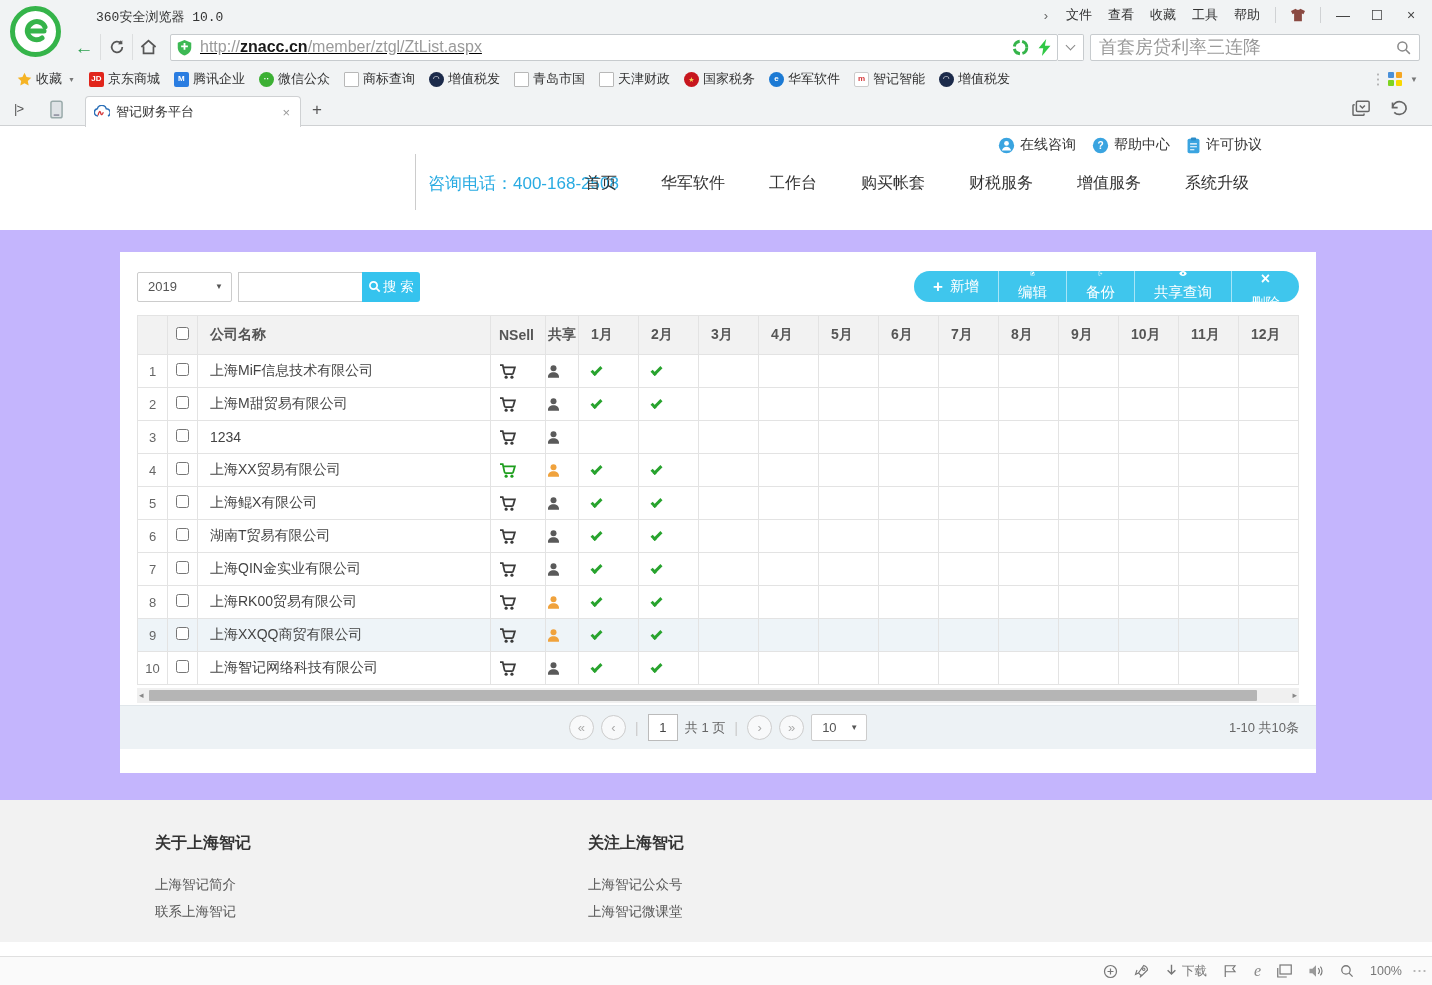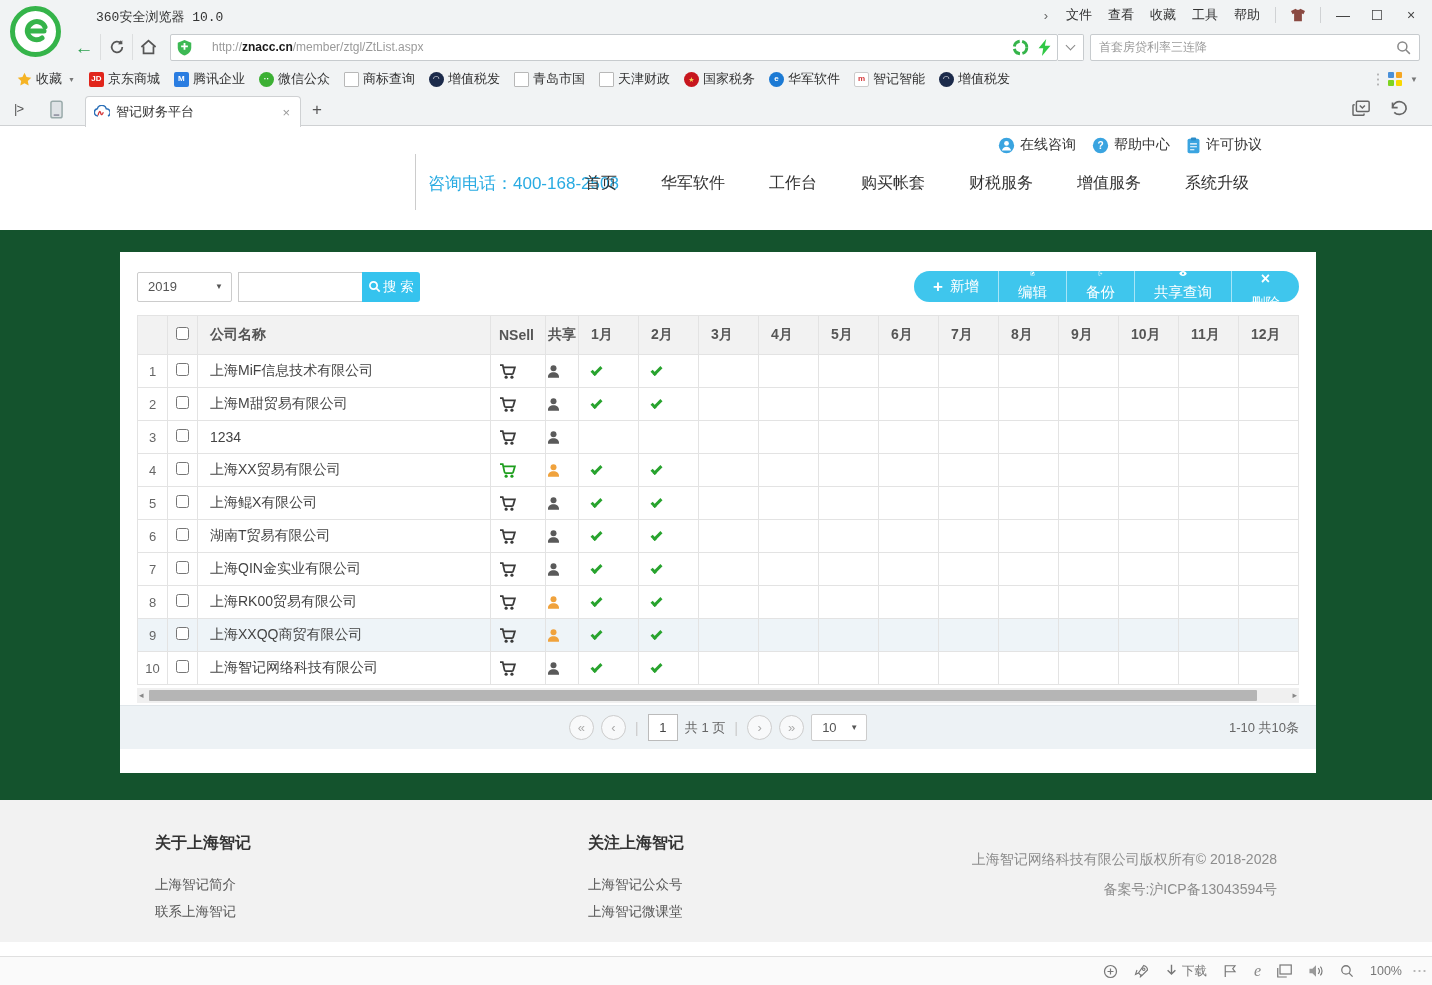--- a/index.html
+++ b/index.html
@@ -21,27 +21,27 @@
   #titlebar-right .collapse{color:#666;font-size:13px;padding:0 6px;}
   .tb-sep{width:1px;height:16px;background:#d0d2d4;margin:0 3px;}
   .win-btn{width:30px;height:24px;display:flex;align-items:center;justify-content:center;font-size:14px;color:#444;}
 
   #addrbar{position:absolute;top:30px;left:0;width:1432px;height:34px;background:var(--chrome-bg);display:flex;align-items:center;}
   #nav-btns{display:flex;align-items:center;margin-left:68px;}
   .nav-btn{width:32px;height:26px;display:flex;align-items:center;justify-content:center;}
   .nav-btn+.nav-btn{border-left:1px solid #dcdedf;}
   #back-arrow{color:#2ca04e;font-size:19px;font-weight:bold;line-height:1;}
   #url-field{display:flex;align-items:center;margin-left:6px;width:888px;height:27px;background:#fff;border:1px solid #c7cbce;border-radius:2px;padding:0 6px;}
-  #url-text{font-size:12px;margin-left:20px;flex:1;white-space:nowrap;overflow:hidden;}
+  #url-text{font-size:16px;margin-left:8px;flex:1;white-space:nowrap;overflow:hidden;text-decoration:underline;}
   #url-text .dim{color:#9a9a9a;} #url-text .host{color:#1a1a1a;font-weight:bold;}
   #url-right{display:flex;align-items:center;gap:9px;}
   #addr-drop{width:26px;height:27px;display:flex;align-items:center;justify-content:center;border:1px solid #c7cbce;border-left:none;background:#fff;border-radius:0 2px 2px 0;}
   .chev{width:7px;height:7px;border-right:1.6px solid #888;border-bottom:1.6px solid #888;transform:rotate(45deg);margin-top:-3px;}
   #search-field{display:flex;align-items:center;margin-left:6px;width:330px;height:27px;background:#fff;border:1px solid #c7cbce;border-radius:2px;padding:0 8px;}
-  #search-field input{flex:1;border:none;outline:none;font-size:12px;color:#be185d;background:transparent;}
+  #search-field input{flex:1;border:none;outline:none;font-size:18px;color:#be185d;background:transparent;}
   #search-field input::placeholder{color:#9a9a9a;opacity:1;}
 
   #bmbar{position:absolute;top:64px;left:0;width:1432px;height:30px;background:var(--chrome-bg);display:flex;align-items:center;padding-left:10px;}
   .bm{display:flex;align-items:center;gap:4px;font-size:13px;color:#333;padding:0 7px;height:22px;cursor:default;white-space:nowrap;}
   .bm-ic{width:15px;height:15px;display:flex;align-items:center;justify-content:center;flex:none;border-radius:2px;font-size:8px;font-weight:bold;line-height:1;color:#fff;}
   .bm-ic.circle{border-radius:50%;}
   .bm-ic.page{background:#fff;border:1px solid #b8b8b8;border-radius:1px;}
   .bm-arrow{font-size:7px;color:#777;margin-left:2px;}
   #bmbar-right{margin-left:auto;display:flex;align-items:center;gap:8px;padding-right:14px;}
   .grip-dots{width:4px;height:14px;background-image:radial-gradient(circle,#b5b5b5 1px,transparent 1.2px);background-size:4px 5px;}
@@ -62,21 +62,21 @@
   #site-logo{position:absolute;left:155px;top:16px;display:flex;align-items:center;gap:10px;}
   #logo-text .cn{font-size:27px;font-weight:bold;color:var(--blue);letter-spacing:9px;line-height:1.1;white-space:nowrap;}
   #logo-text .en{font-size:19px;font-weight:bold;color:var(--blue);letter-spacing:1px;word-spacing:8px;}
   #logo-divider{position:absolute;left:415px;top:28px;width:1px;height:56px;background:#ccc;}
   #consult-phone{position:absolute;left:428px;top:46px;font-size:17px;color:var(--lightblue);}
   #quick-links{position:absolute;right:170px;top:10px;display:flex;gap:16px;align-items:center;}
   .qlink{display:flex;align-items:center;gap:5px;font-size:14px;color:#333;cursor:pointer;}
   #main-nav{position:absolute;right:183px;top:47px;display:flex;gap:44px;justify-content:space-between;}
   #main-nav .nav-item{font-size:16px;color:#333;cursor:pointer;white-space:nowrap;}
 
-  #content-band{position:absolute;top:230px;left:0;width:1432px;height:570px;background:#14532d;}
+  #content-band{position:absolute;top:230px;left:0;width:1432px;height:570px;background:#c4b5fd;}
   #panel{position:absolute;top:22px;left:120px;width:1196px;height:521px;background:#fff;}
   #panel-toolbar{display:flex;align-items:center;margin:19px 17px 0;}
   .fake-select{position:relative;height:30px;border:1px solid #ccc;border-radius:2px;background:#fff;display:flex;align-items:center;padding:0 22px 0 10px;font-size:13px;color:#555;}
   .fake-select .arrow{position:absolute;right:8px;font-size:8px;color:#555;}
   #year-select{width:95px;margin-right:6px;}
   #filter-input{width:124px;height:30px;border:1px solid #ccc;border-right:none;padding:0 8px;font-size:13px;outline:none;}
   #search-btn{height:30px;width:58px;background:#35c3ee;color:#fff;border:none;border-radius:0 3px 3px 0;font-size:13.5px;display:flex;align-items:center;justify-content:center;gap:2px;cursor:pointer;}
   #action-group{margin-left:auto;display:flex;height:31px;border-radius:16px;overflow:hidden;}
   .action-btn{background:var(--accent);color:#fff;font-size:14.5px;border:none;padding:0 19px;display:flex;align-items:center;gap:7px;cursor:pointer;white-space:nowrap;}
   .action-btn+.action-btn{border-left:1px solid rgba(255,255,255,.55);flex-direction:column;}
@@ -761,24 +761,20 @@
           <div class="f-link">联系上海智记</div>
         </div>
     </div>
     <div id="f-col2" class="f-col">
       <div class="f-title">关注上海智记</div>
       <div id="f-col2-links">
           <div class="f-link">上海智记公众号</div>
           <div class="f-link">上海智记微课堂</div>
         </div>
     </div>
-    <div id="f-right">
-      <div>上海智记网络科技有限公司版权所有© 2018-2028</div>
-      <div>备案号:沪ICP备13043594号</div>
-    </div>
   </div>
 
   <div id="statusbar">
     <span class="sb-ic">
       <svg width="15" height="15" viewBox="0 0 20 20" fill="none" stroke="#777" stroke-width="1.6">
           <circle cx="10" cy="10" r="8"></circle>
           <path d="M10 6v8M6 10h8"></path>
         </svg>
     </span>
     <span class="sb-ic">

